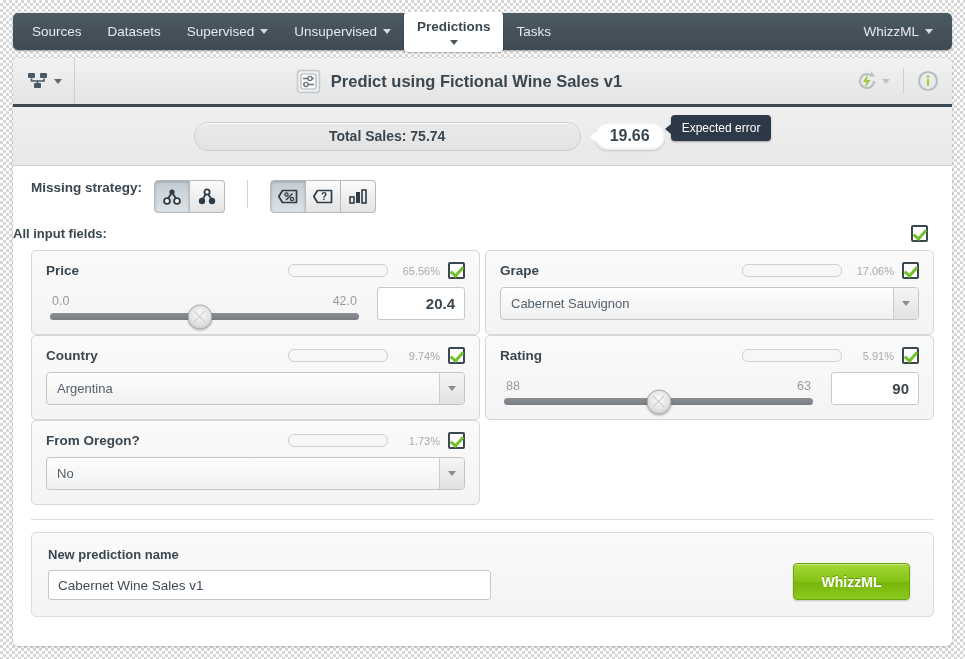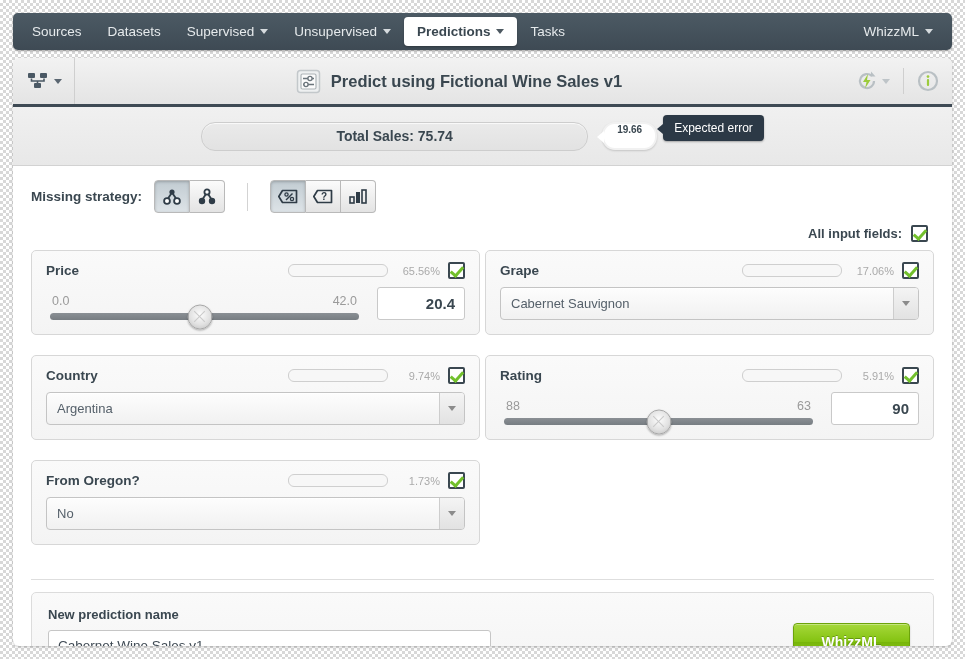--- a/index.html
+++ b/index.html
@@ -42,20 +42,21 @@
     display: flex;
     align-items: center;
     gap: 6px;
     cursor: pointer;
   }
   .nav-item.active {
     background: #ffffff;
     color: #3a4750;
     font-weight: bold;
     box-shadow: 0 1px 2px rgba(0,0,0,.25);
+    flex-direction: column;
   }
   .nav-spacer { flex: 1 1 auto; }
   .caret {
     width: 0; height: 0;
     border-left: 4px solid transparent;
     border-right: 4px solid transparent;
     border-top: 5px solid currentColor;
     display: inline-block;
     opacity: .9;
   }
@@ -134,21 +135,22 @@
     box-shadow: inset 0 1px 1px rgba(255,255,255,.8);
   }
   .err-bubble {
     margin-left: 14px;
     background: #ffffff;
     border: 2px solid #f1f1f1;
     border-radius: 13px;
     height: 24px;
     padding: 0 13px;
     display: flex;
-    font-size: 10px;
+    align-items: center;
+    font-size: 16px;
     font-weight: bold;
     color: #3a4750;
     position: relative;
     box-shadow: 0 1px 2px rgba(0,0,0,.16);
   }
   .err-bubble::before {
     content: "";
     position: absolute;
     left: -7px; top: 7px;
     width: 0; height: 0;
@@ -175,21 +177,20 @@
     border-top:5px solid transparent;
     border-bottom:5px solid transparent;
     border-right:6px solid #2c3946;
   }
 
   
   .body-area { padding: 0 0 0 0; }
 
   .strategy-row {
     display: flex;
-    align-items: center;
     padding: 14px 0 10px 18px;
     gap: 12px;
   }
   .strategy-label {
     font-size: 13.5px;
     font-weight: bold;
     color: #3a4750;
   }
   .btn-group { display: flex; }
   .icon-btn {
@@ -202,21 +203,21 @@
   .icon-btn + .icon-btn { border-left: none; }
   .btn-group .icon-btn:first-child { border-radius: 4px 0 0 4px; }
   .btn-group .icon-btn:last-child  { border-radius: 0 4px 4px 0; }
   .icon-btn.sel {
     background: linear-gradient(to bottom,#c2ccd2,#dde3e7);
     box-shadow: inset 0 1px 3px rgba(0,0,0,.22);
   }
   .vsep { width:1px; height:28px; background:#d3d3d3; margin:0 10px; }
 
   .allfields {
-    display:flex; align-items:center; justify-content:flex-end;
+    display:flex; align-items:center; justify-content:space-between;
     gap:9px; padding-right:24px; margin-top:2px;
   }
   .allfields-label { font-size:13px; font-weight:bold; color:#3a4750; }
 
   
   .chk {
     width:17px; height:17px;
     border:2px solid #3a4750;
     border-radius:2px;
     background:#fff;
@@ -239,21 +240,21 @@
     display:grid;
     grid-template-columns: 1fr 1fr;
     gap: 0px 5px;
     padding: 8px 18px 0 18px;
   }
   .field {
     background: linear-gradient(to bottom,#fafafa,#f4f4f4);
     border: 1px solid #d7d7d7;
     border-radius: 5px;
     padding: 11px 14px 14px 14px;
-    margin-bottom: 20px;
+    margin-bottom: 0;
     box-sizing: border-box;
   }
   .field.tall { min-height: 84px; }
   .field-head {
     display:flex; align-items:center; gap:8px;
     margin-bottom: 8px;
   }
   .field-name {
     font-size:13.5px; font-weight:bold; color:#3a4750;
     flex:1 1 auto;

